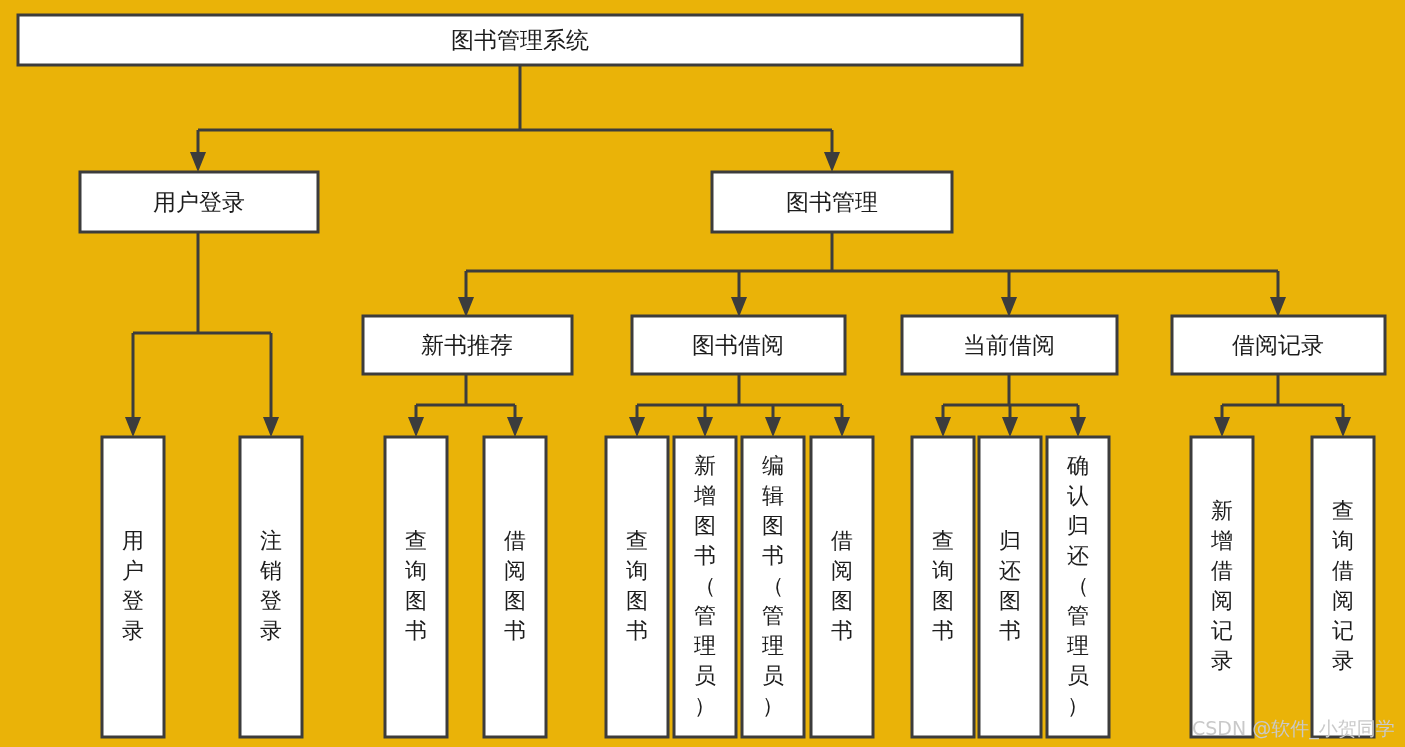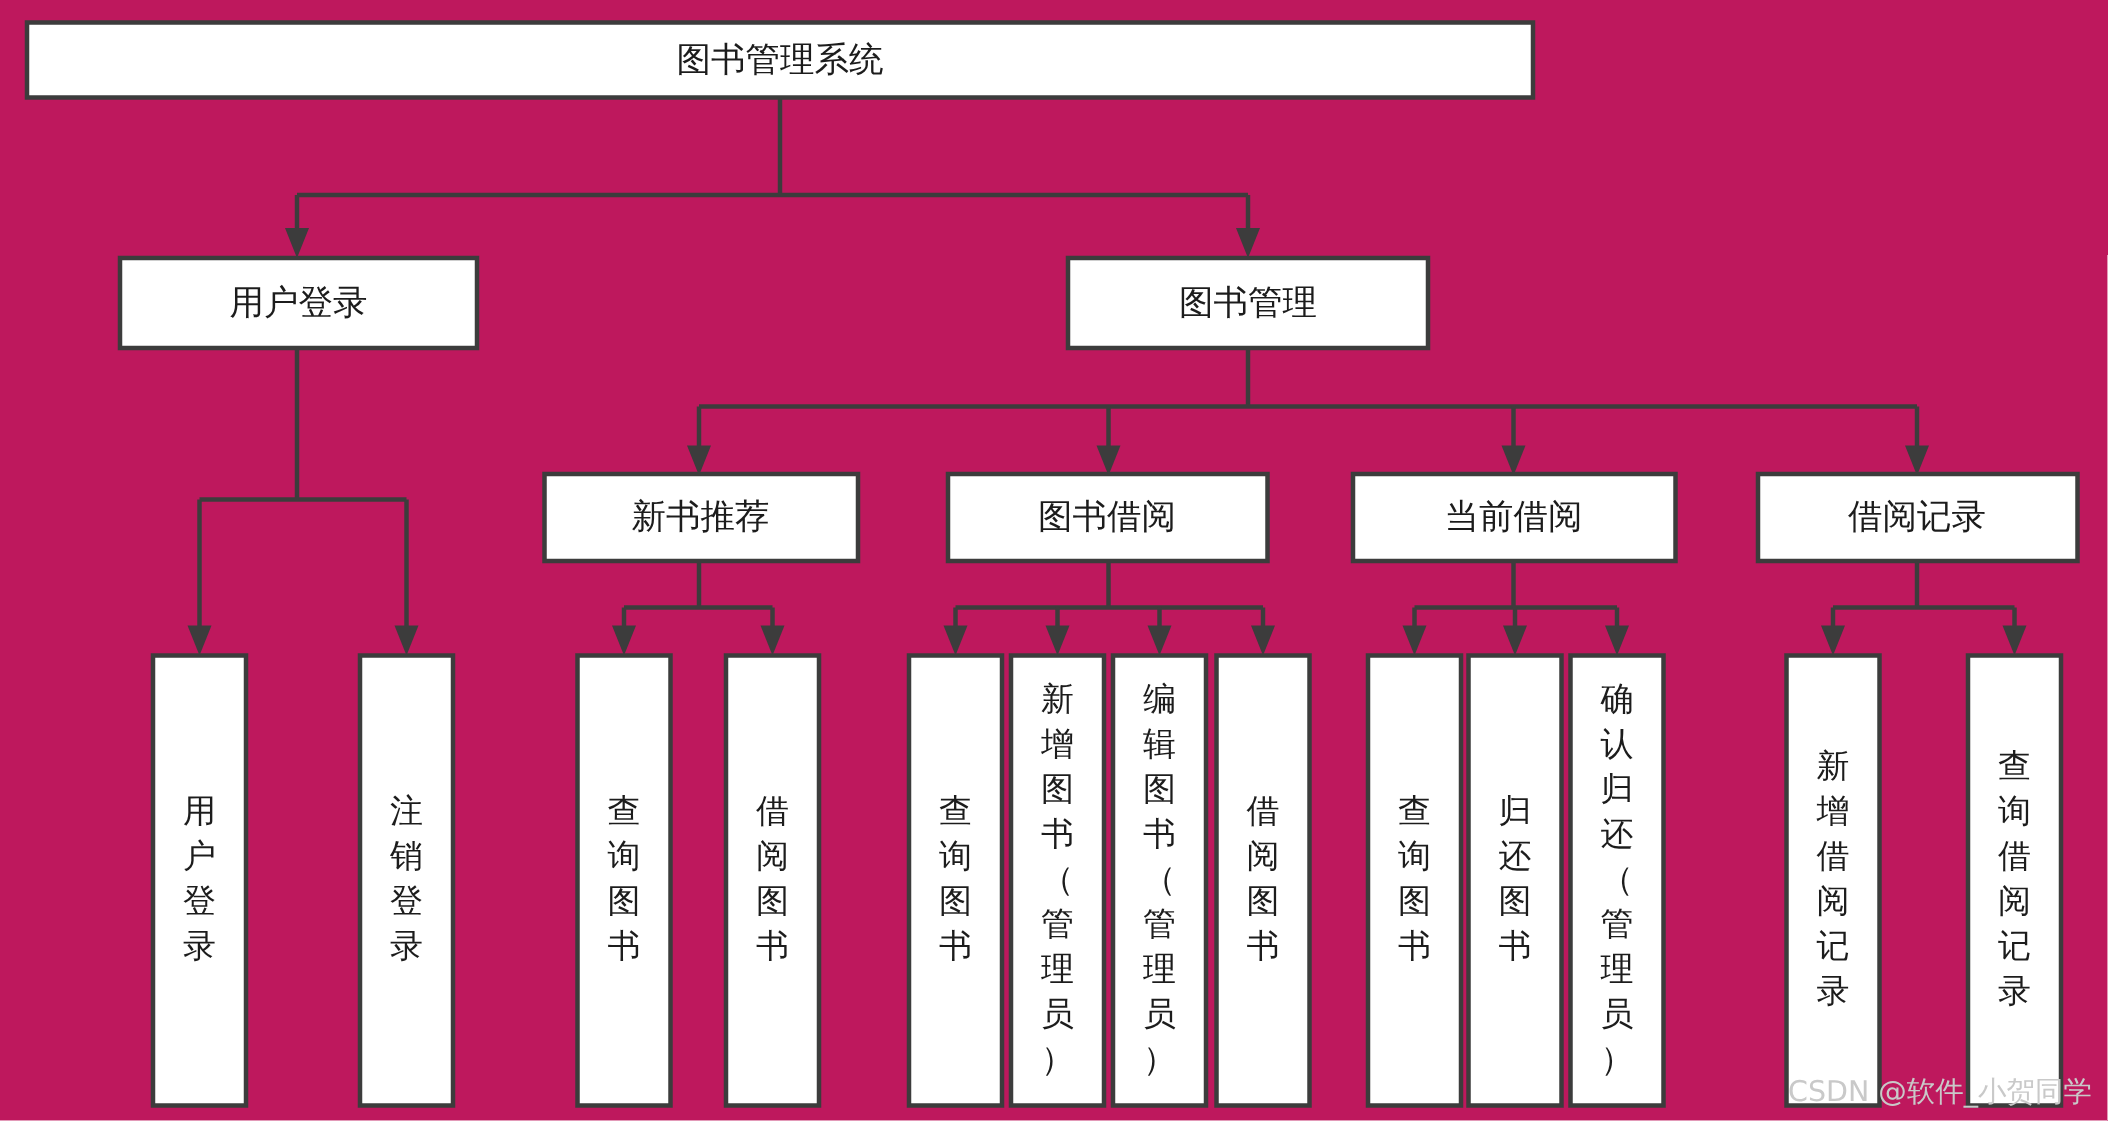--- a/index.html
+++ b/index.html
@@ -11,21 +11,21 @@
   body {
     width: 1405px;
     height: 747px;
     overflow: hidden;
     font-family: "DejaVu Sans", "Liberation Sans", sans-serif;
   }
   #diagram-root {
     position: relative;
     width: 1405px;
     height: 747px;
-    background: #be185d;
+    background: #eab308;
   }
   svg.diagram {
     position: absolute;
     left: 0;
     top: 0;
     width: 1405px;
     height: 747px;
     display: block;
   }
   .node-rect {

